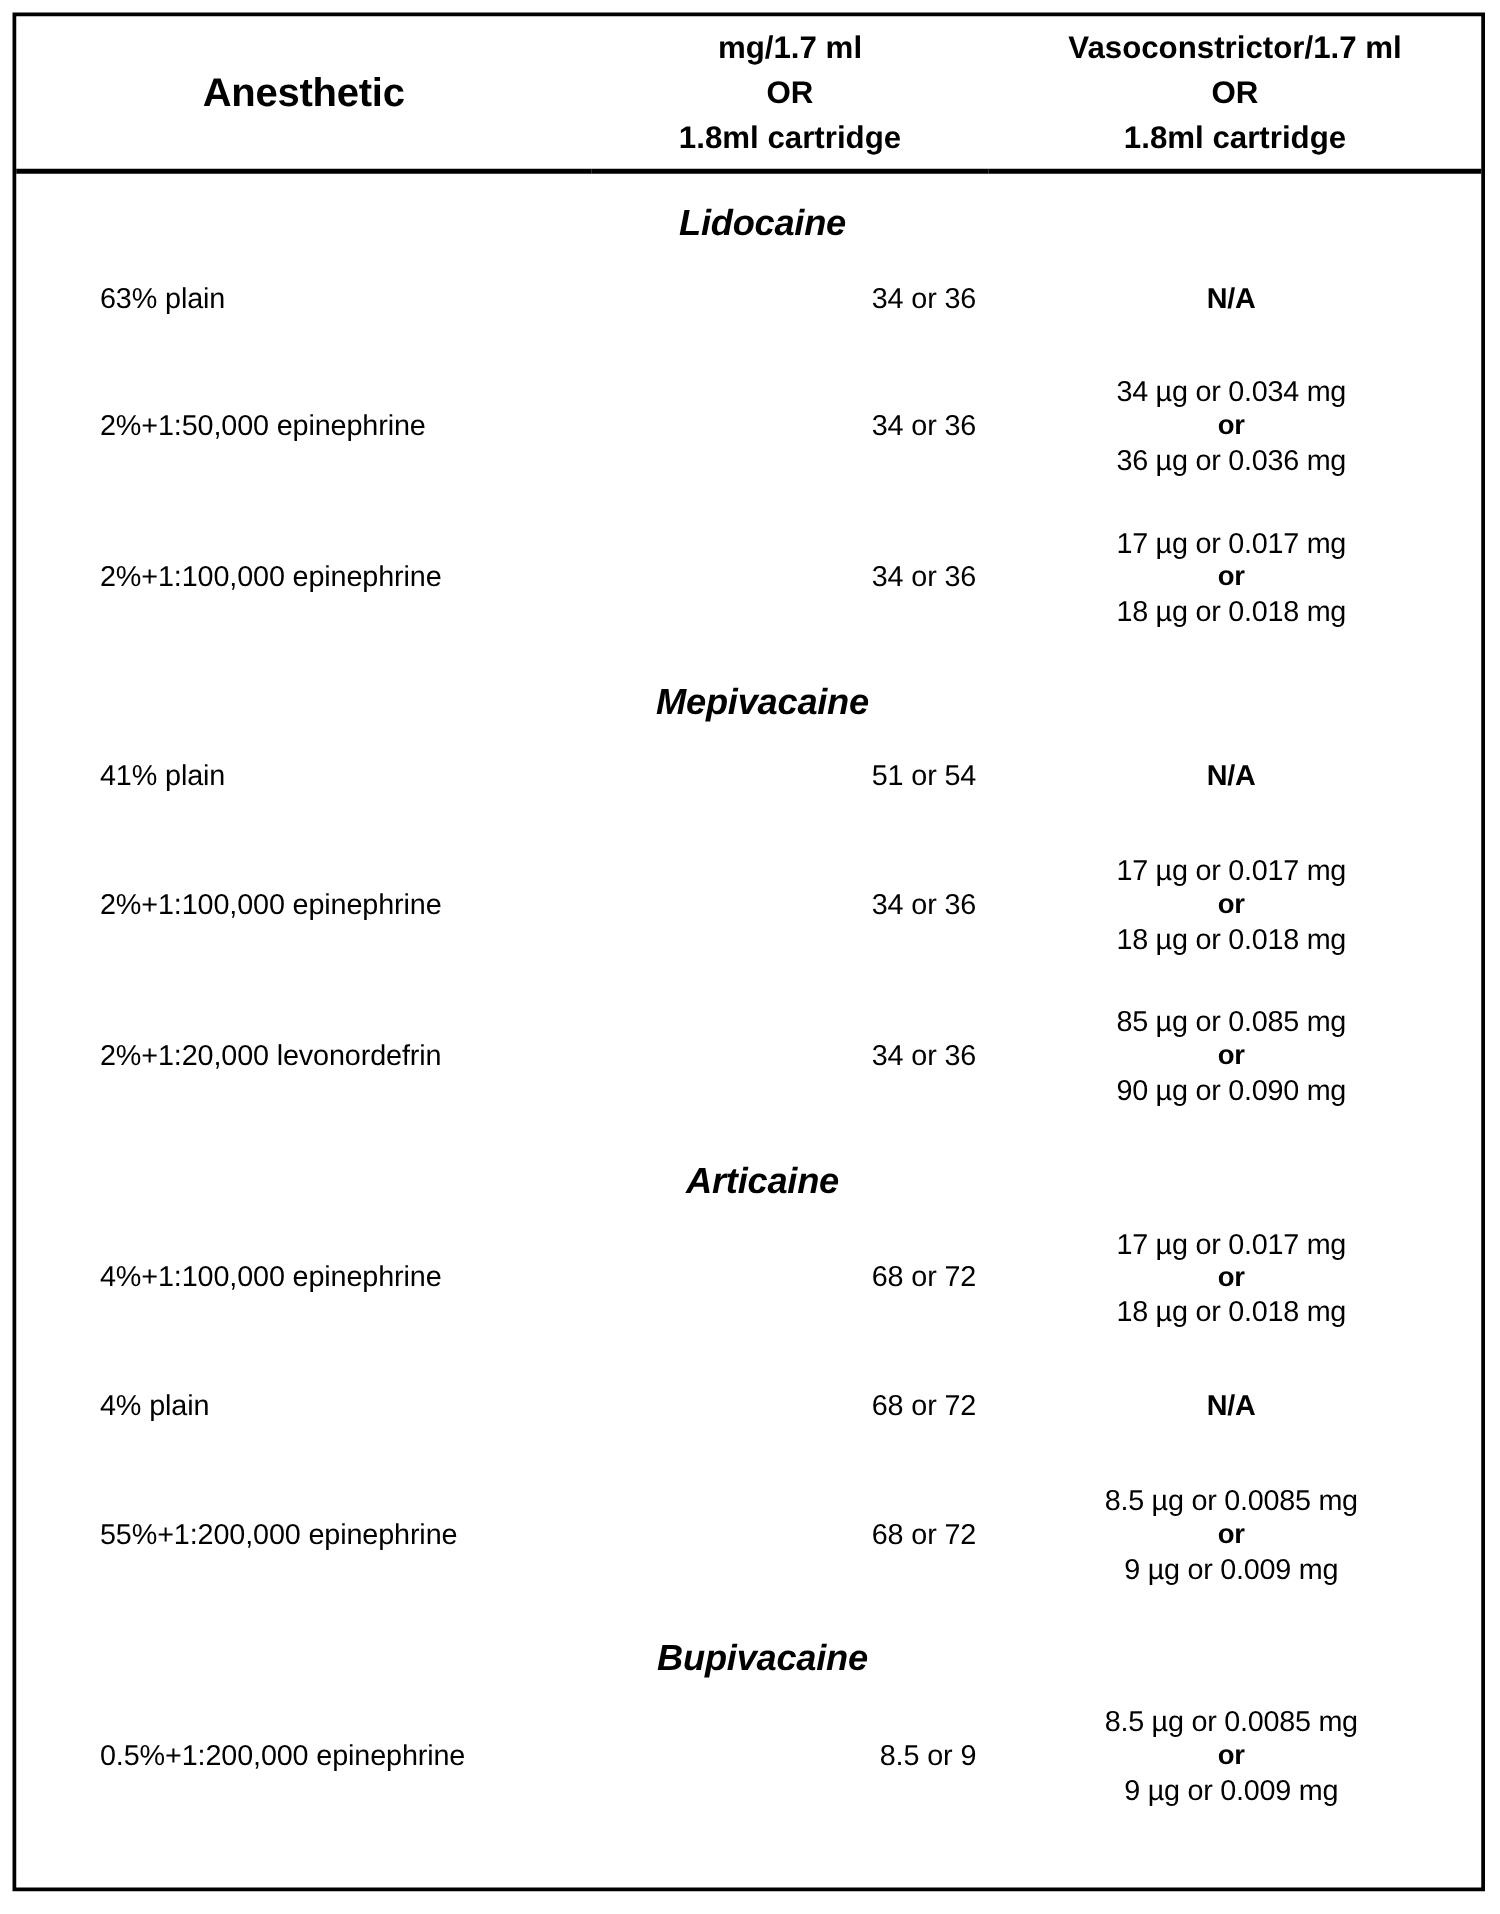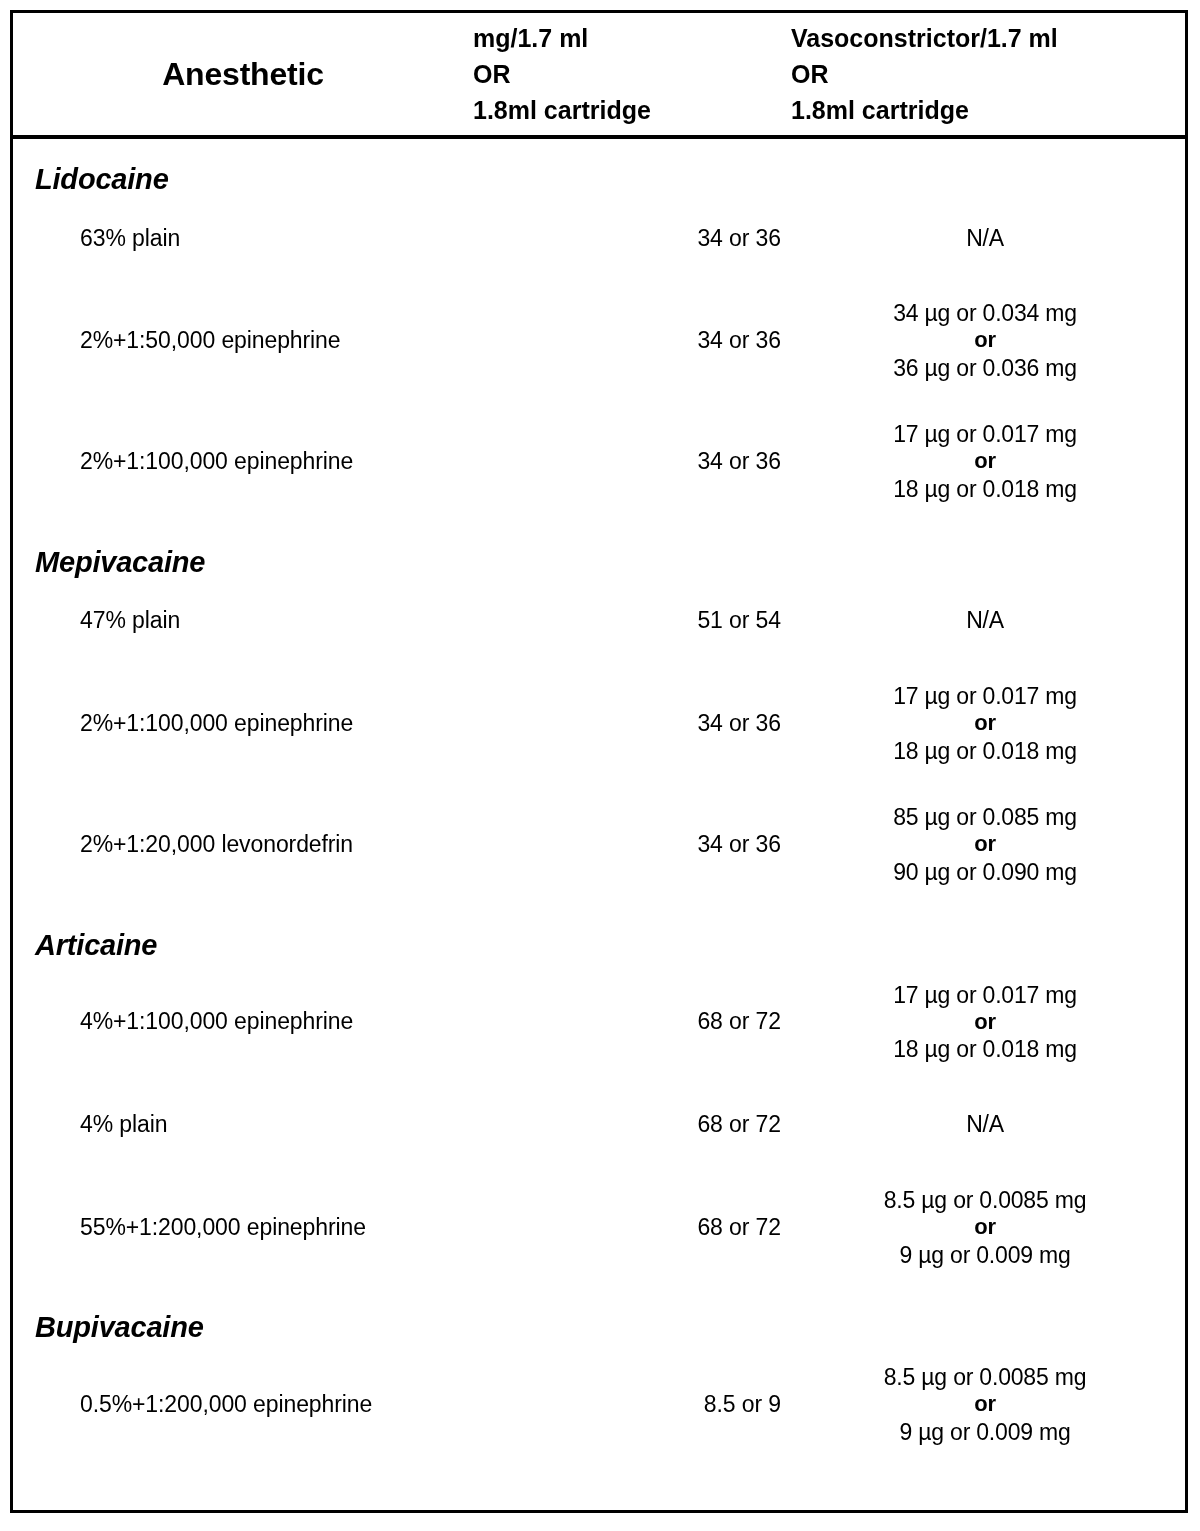--- a/index.html
+++ b/index.html
@@ -46,21 +46,21 @@
     font-weight: bold;
   }
   th.th-anesthetic {
     text-align: center;
     padding-left: 18px;
     font-size: 32px;
     letter-spacing: -0.2px;
     height: 122px;
   }
   th.th-col {
-    text-align: left;
+    text-align: center;
     font-size: 25px;
     line-height: 1.44;
     padding: 6px 8px;
   }
   th.th-col .hdr-line { display: block; white-space: nowrap; }
 
   
   tbody td {
     padding: 0;
     border: none;
@@ -73,20 +73,21 @@
     vertical-align: bottom;
   }
   .group-title {
     font-size: 29px;
     font-weight: bold;
     font-style: italic;
     padding-left: 22px;
     letter-spacing: -0.2px;
     line-height: 1;
     padding-bottom: 2px;
+    text-align: center;
   }
 
   
   tr.data-row td { height: 83px; }
   tr.data-row.tall td { height: 119px; }
 
   td.cell-anesthetic {
     text-align: left;
     padding-left: 67px;
     font-size: 23px;
@@ -106,21 +107,21 @@
     letter-spacing: -0.2px;
     line-height: 1.22;
     padding-right: 6px;
   }
   td.cell-vaso .vaso-line { display: block; white-space: nowrap; }
   td.cell-vaso .vaso-or {
     display: block;
     font-weight: bold;
     font-size: 22px;
   }
-  td.cell-vaso.na { line-height: 1; }
+  td.cell-vaso.na { line-height: 1; font-weight: bold; }
 
   tr.spacer-row td { height: 44px; }
 </style>
 </head>
 <body>
 
 <div id="table-wrap">
   <table class="dose-table">
     <colgroup>
       <col class="col-anesthetic">
@@ -172,21 +173,21 @@
             <span class="vaso-or">or</span>
             <span class="vaso-line">18 µg or 0.018 mg</span>
           </td>
         </tr>
         <tr class="group-row">
           <td colspan="3">
             <div class="group-title">Mepivacaine</div>
           </td>
         </tr>
         <tr class="data-row">
-          <td class="cell-anesthetic">47% plain</td>
+          <td class="cell-anesthetic">41% plain</td>
           <td class="cell-mg">51 or 54</td>
           <td class="cell-vaso na">
             <span class="vaso-line">N/A</span>
           </td>
         </tr>
         <tr class="data-row tall">
           <td class="cell-anesthetic">2%+1:100,000 epinephrine</td>
           <td class="cell-mg">34 or 36</td>
           <td class="cell-vaso">
             <span class="vaso-line">17 µg or 0.017 mg</span>

